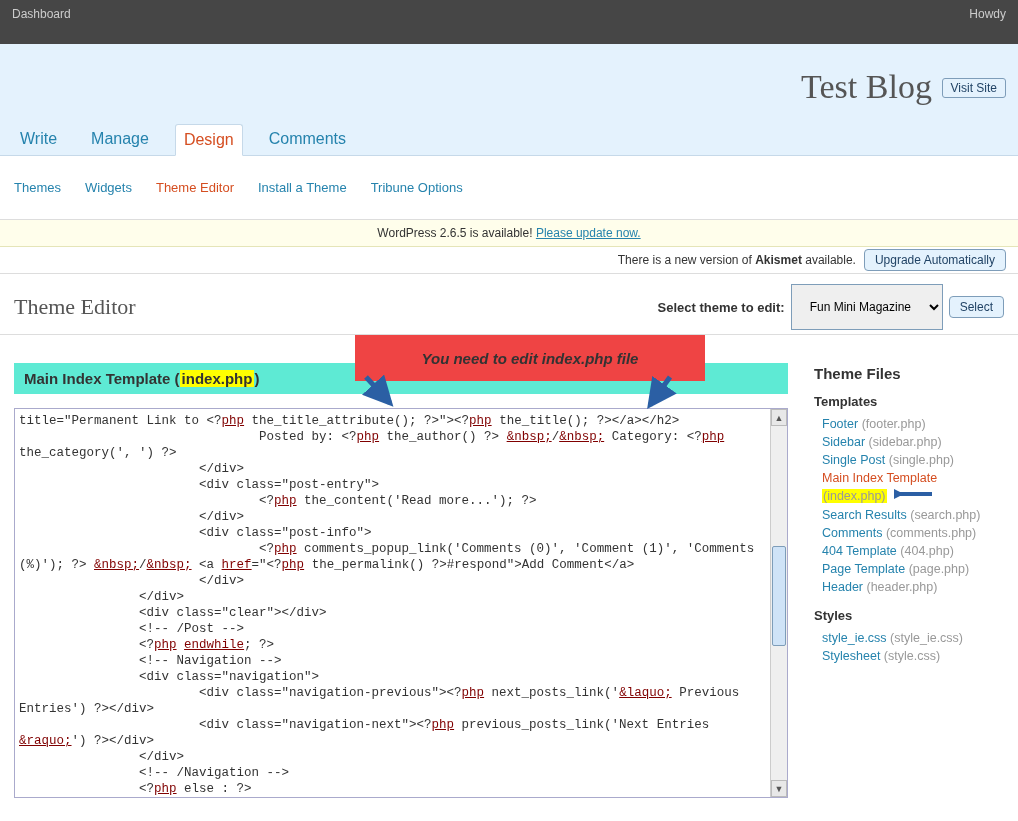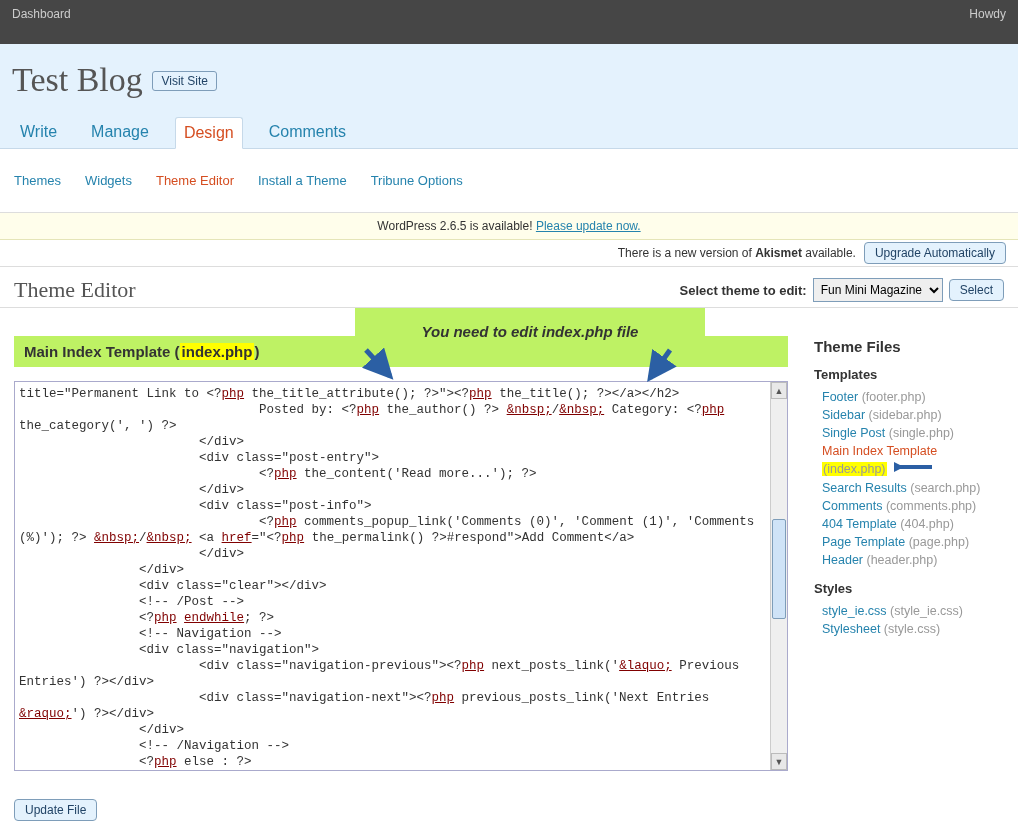--- a/index.html
+++ b/index.html
@@ -20,21 +20,22 @@
     font-size: 12px;
     padding: 0 12px;
     display: flex;
     justify-content: space-between;
   }
   #topbar a { color: #ccc; text-decoration: none; }
 
   
   #header {
     background: #e4f2fd;
-    padding: 17px 12px 0 12px;
+    padding: 24px 12px 0 12px;
+    text-align: right;
   }
   #blogtitle {
     font-family: Georgia, "Times New Roman", serif;
     font-size: 34px;
     font-weight: normal;
     color: #555;
     display: inline-block;
     margin-right: 6px;
   }
   #visitsite {
@@ -120,44 +121,44 @@
     padding: 10px 14px 4px 14px;
     border-bottom: 1px solid #ddd;
   }
   #pagehead h2 {
     font-family: Georgia, serif;
     font-size: 22px;
     font-weight: normal;
     color: #555;
   }
   #themeselect { display: flex; align-items: center; gap: 6px; font-size: 13px; }
-  #themeselect select { font-size: 12px; border: 1px solid #7e9db9; padding: 3px; }
+  #themeselect select { font-size: 12px; border: 1px solid #7e9db9; padding: 14px; }
 
   
   #maincols { display: flex; padding: 8px 14px 40px 14px; gap: 26px; position: relative; }
   #leftcol { flex: 1; min-width: 0; }
   #rightcol { width: 190px; }
 
   
   #annotation {
     position: absolute;
     left: 355px; top: 0px;
     width: 350px; height: 46px;
-    background: #bef264;
+    background: #ef4444;
     display: flex; align-items: center; justify-content: center;
     font-weight: bold; font-style: italic;
     font-size: 15px; color: #333;
     z-index: 5;
   }
   .arrow { position: absolute; z-index: 6; }
   .arrow svg { display: block; }
 
   
   #filetitle {
-    background: #bef264;
+    background: #5eead4;
     padding: 7px 10px;
     font-size: 15px;
     color: #333;
     font-weight: bold;
     margin-top: 20px;
   }
   #filetitle .hlfile { background: #ffff00; padding: 0 2px; }
 
   
   #editorwrap {

